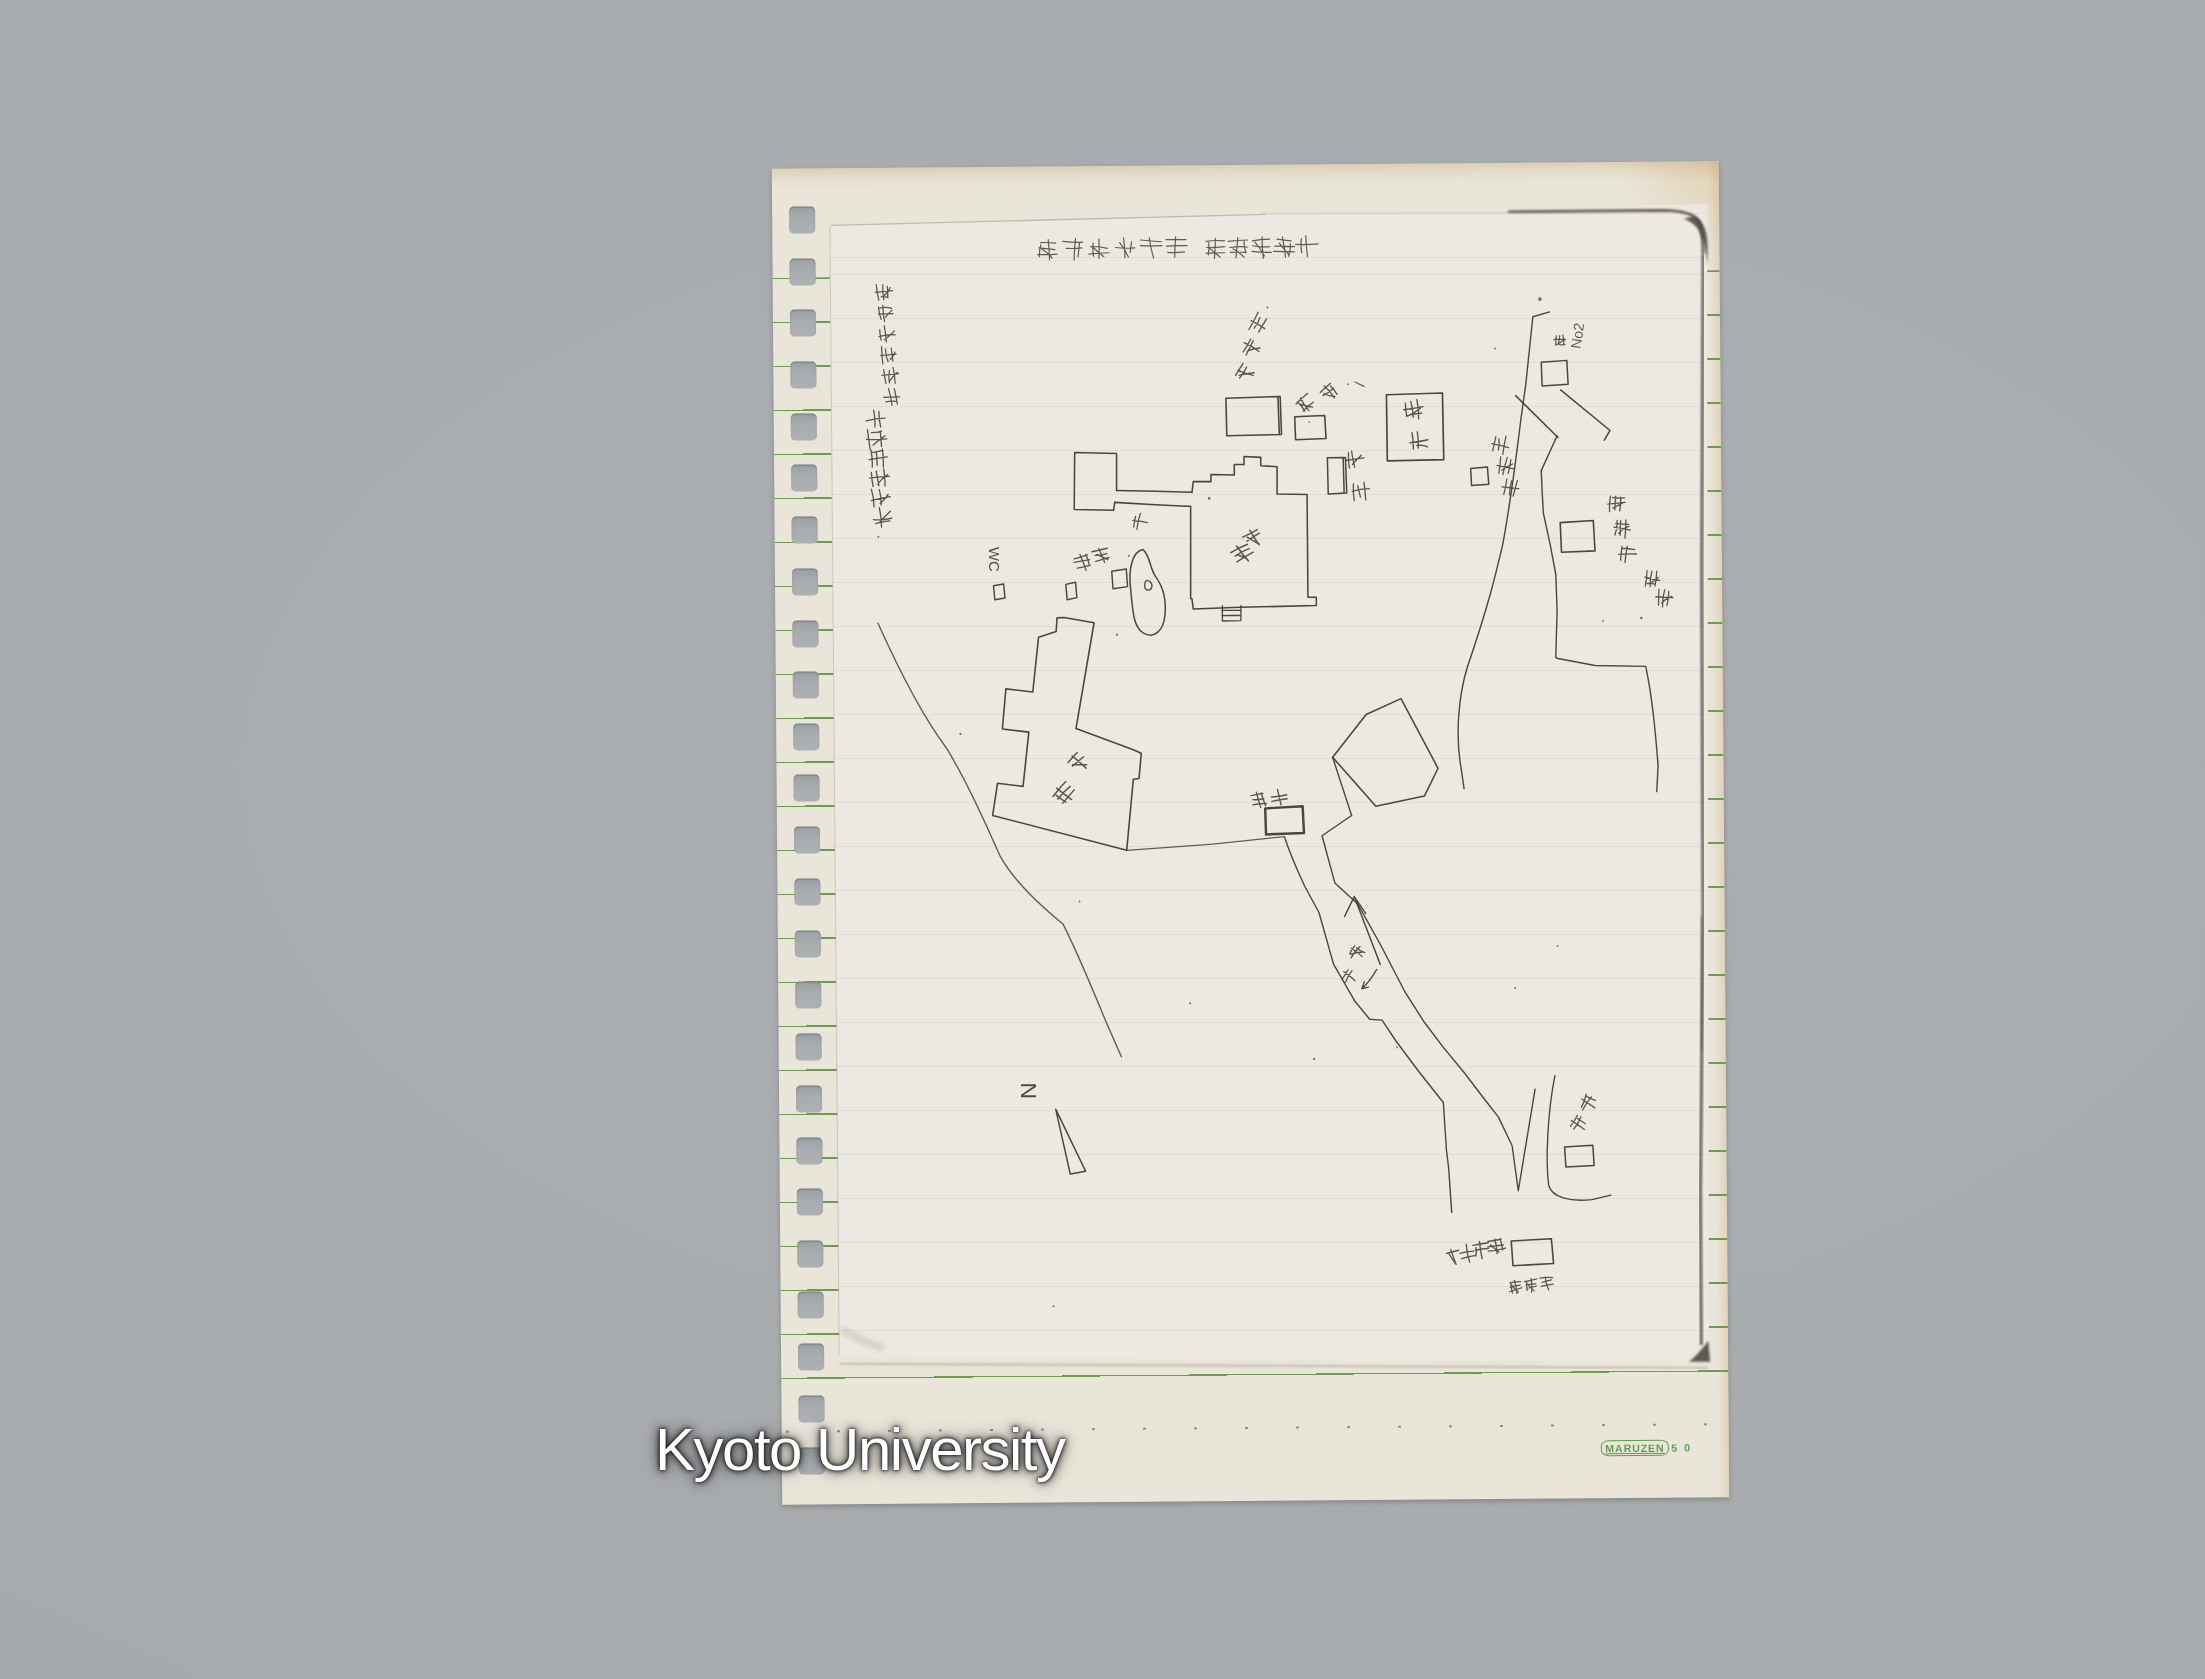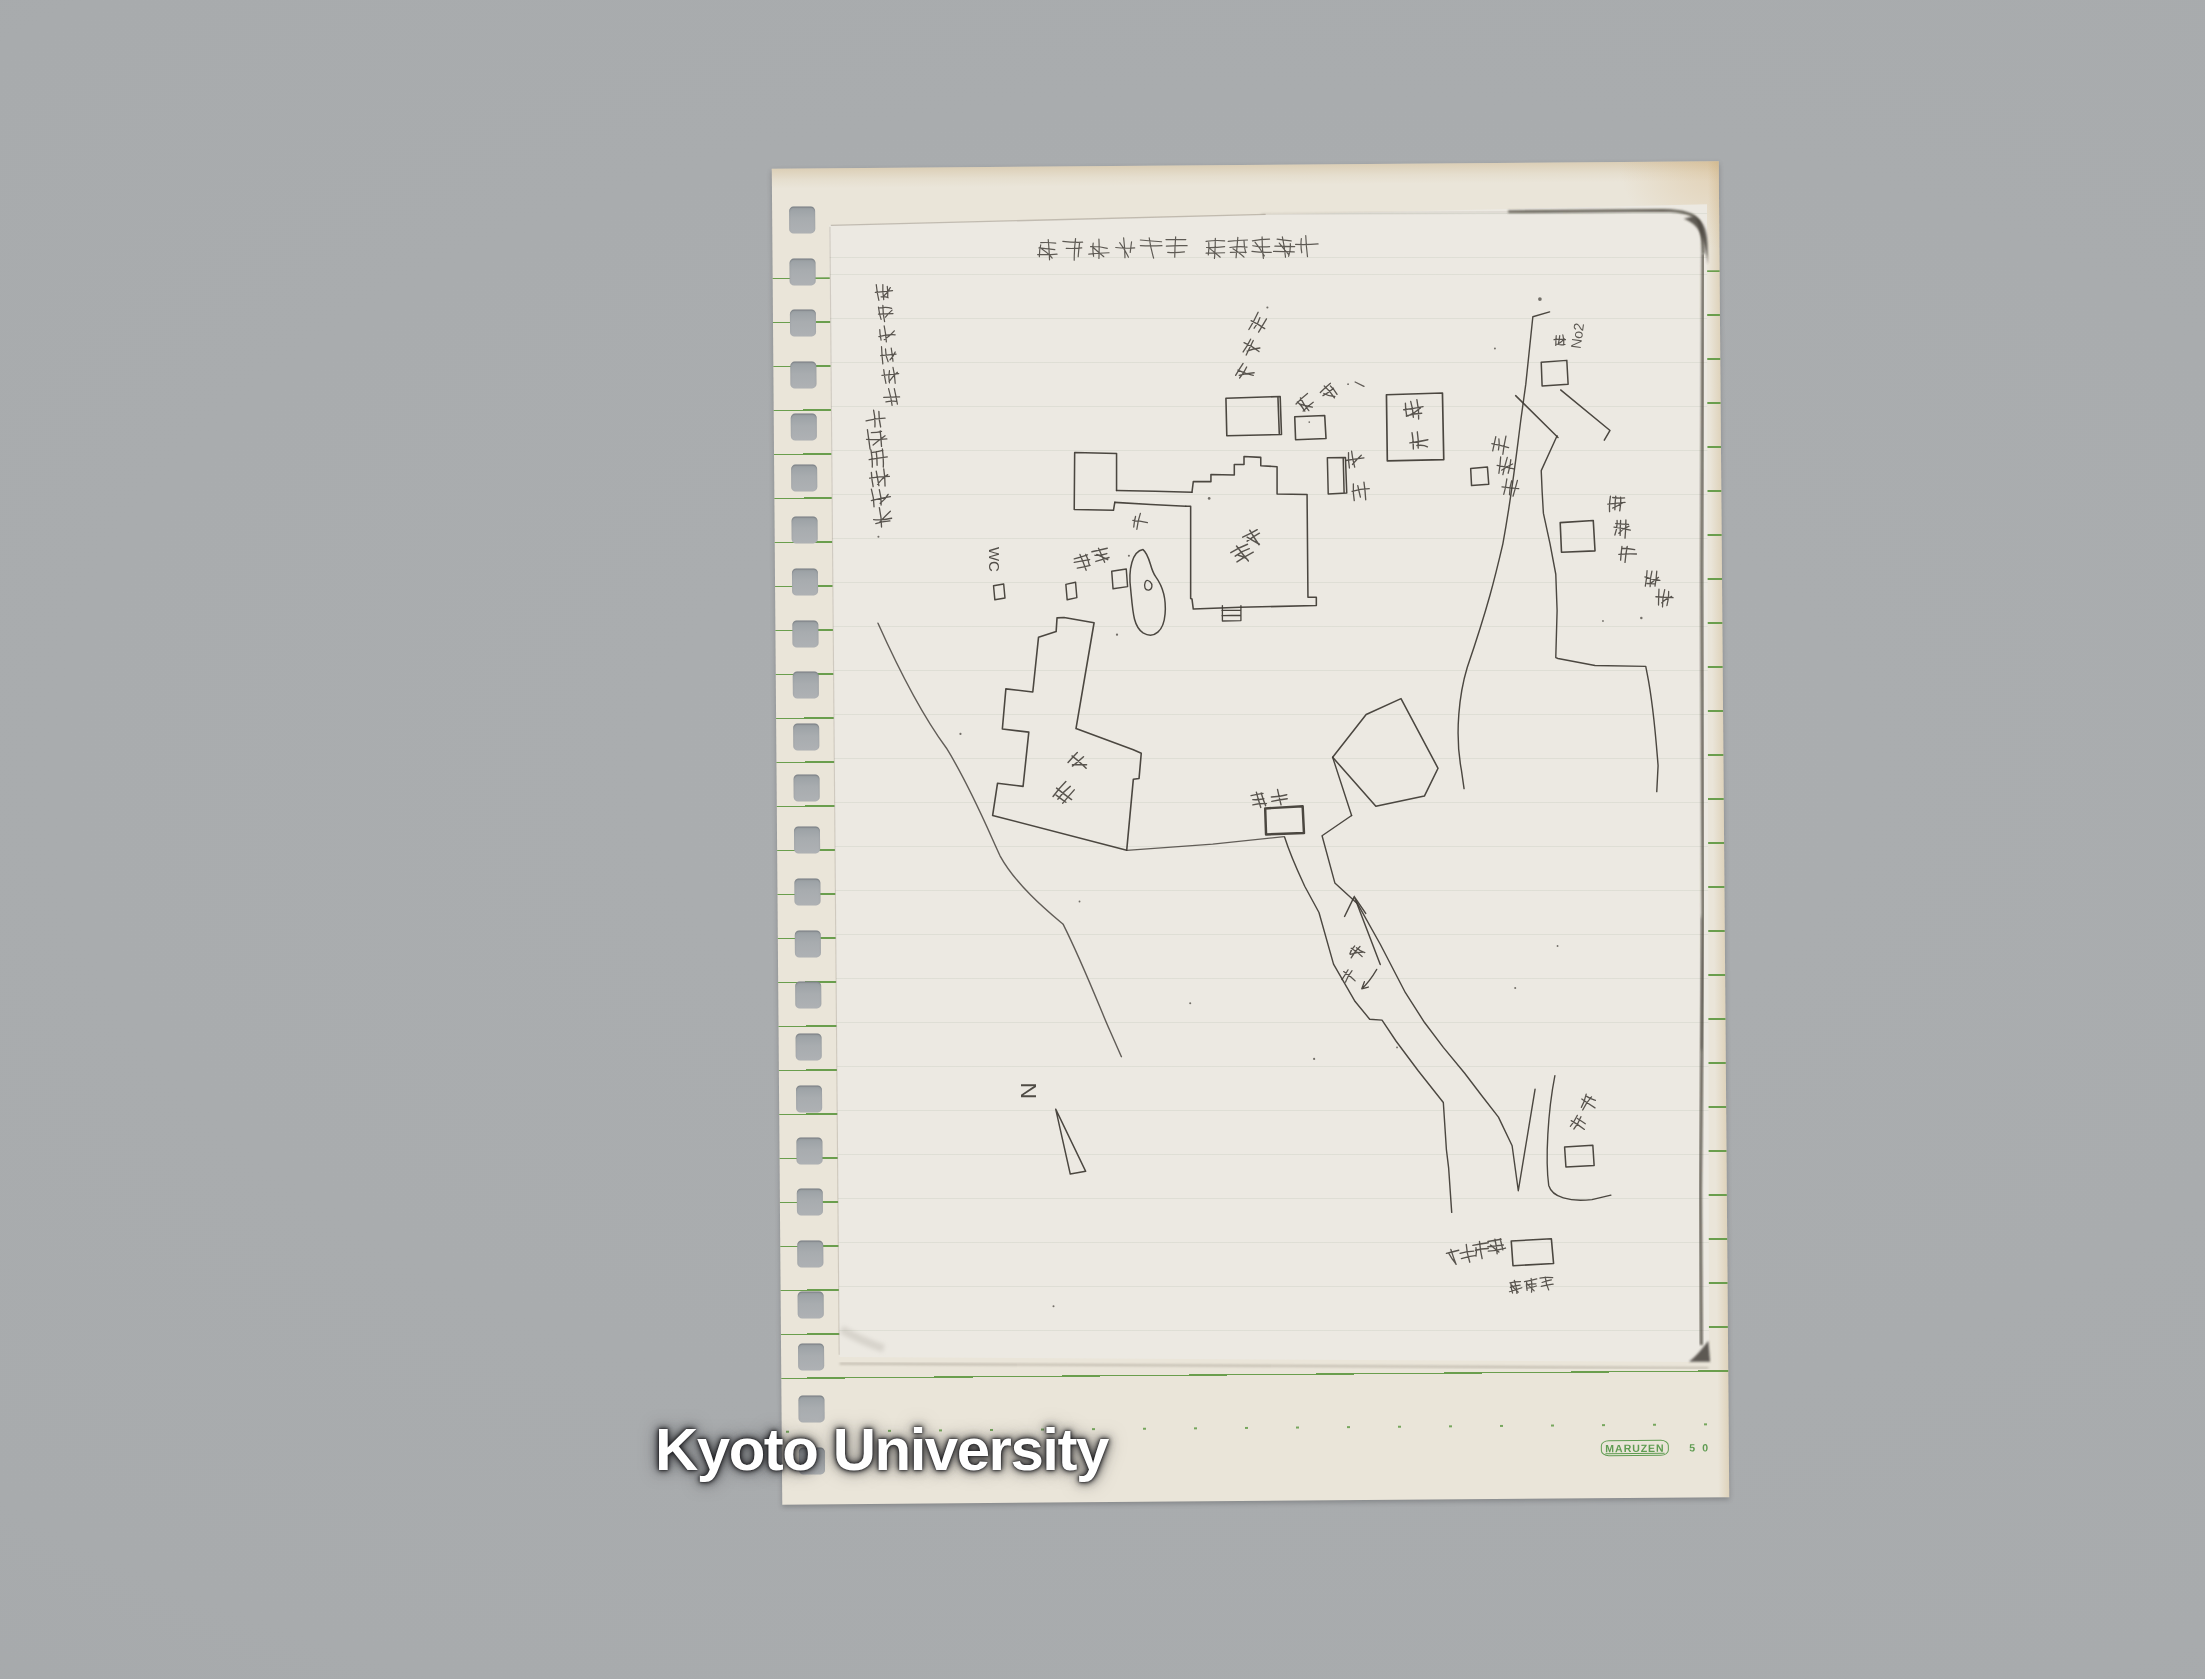--- a/index.html
+++ b/index.html
@@ -17,29 +17,29 @@
 #page .rules{position:absolute;left:0;top:109px;width:100%;height:1113px;
   background:repeating-linear-gradient(180deg, rgba(106,158,77,1) 0px, rgba(106,158,77,1) 1.3px, rgba(0,0,0,0) 1.3px, rgba(0,0,0,0) 44px);}
 #page .dotline{position:absolute;left:4.4px;top:1262px;width:934px;height:2.2px;
   background:repeating-linear-gradient(90deg, rgba(106,160,80,.9) 0 3.5px, rgba(0,0,0,0) 3.5px 51px);}
 #page .hole{position:absolute;left:17px;width:25.6px;height:27px;border-radius:4.4px;
   background:linear-gradient(180deg,#9aa0a4 0%,#a8acaf 45%,#aeb1b4 100%);
   box-shadow:inset 0 1.3px 1.3px rgba(70,72,76,.35);}
 #maruzen{position:absolute;left:819px;top:1278px;color:#5f9c52;}
 #maruzen .box{display:inline-block;border:1.1px solid #5f9c52;border-radius:8px/5.7px;
   padding:0.9px 3.5px 1.3px 3.5px;font-size:10.6px;letter-spacing:0.9px;font-weight:bold;text-decoration:underline;}
-#maruzen .num{font-size:10.6px;letter-spacing:2.2px;margin-left:20px;font-weight:bold;}
+#maruzen .num{font-size:10.6px;letter-spacing:2.2px;margin-left:2px;font-weight:bold;}
 #overlay{position:absolute;left:828px;top:203px;width:882px;height:1161px;
   clip-path:polygon(1.3px 22px, 879px 1.3px, 881px 1159px, 11.5px 1154px);
   background:#ece9e2;}
 #overlay .shade{position:absolute;left:0;top:0;width:100%;height:100%;
   background:
    repeating-linear-gradient(180deg, rgba(125,140,115,.12) 0px, rgba(125,140,115,.12) 0.9px, rgba(0,0,0,0) 1.3px, rgba(0,0,0,0) 44px);
   background-position:0 71px;}
-#wm{position:absolute;left:655px;top:1415px;font-size:60px;font-weight:700;color:#ffffff;
+#wm{position:absolute;left:655px;top:1415px;font-size:60px;font-weight:400;color:#ffffff;
   letter-spacing:-1.5px;
   text-shadow:0 0 2.2px rgba(28,28,31,1), 0 0 4.9px rgba(28,28,31,1), 0 0 9.7px rgba(30,30,34,.9), 0 0 17.6px rgba(32,32,36,.55);text-align:center;}
 </style></head>
 <body>
 
 <div id="canvas">
 
   <div id="page">
     <div class="browntop"></div>
     <div class="brownright"></div>

